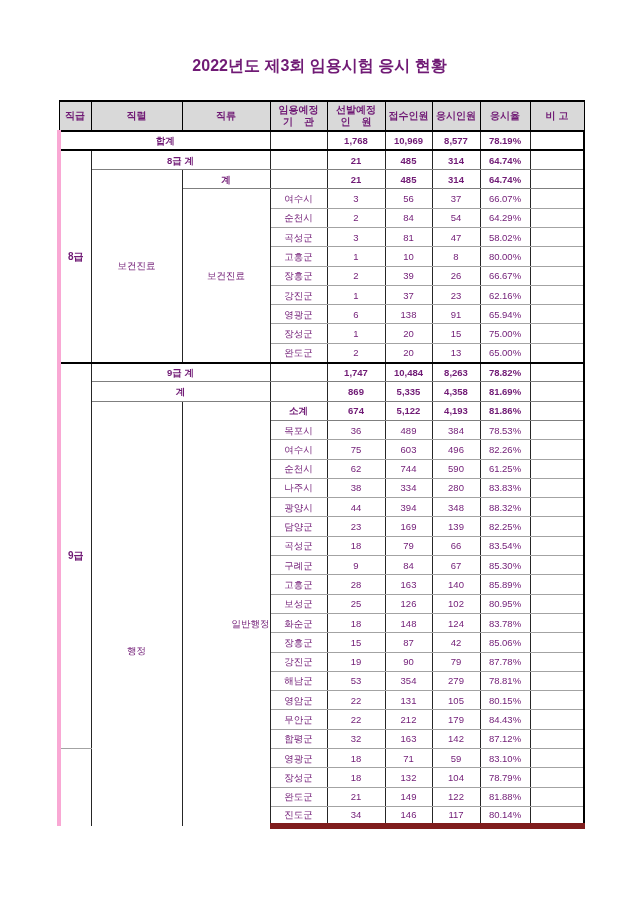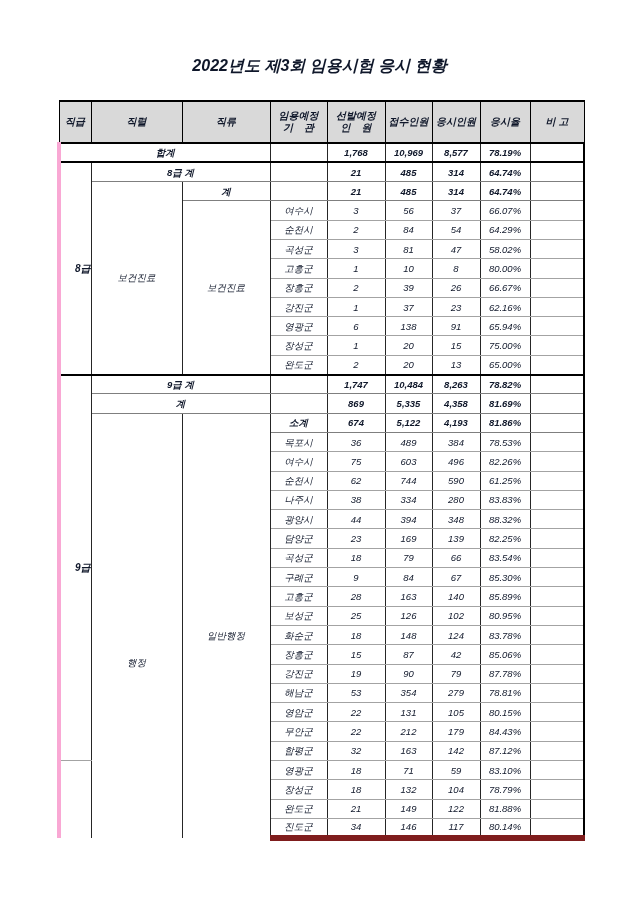--- a/index.html
+++ b/index.html
@@ -1,57 +1,56 @@
 <!DOCTYPE html>
 <html><head>
 <meta charset="utf-8">
 <style>
   html,body { margin:0; padding:0; background:#e8e8e8; }
   .page {
     position:relative; width:640px; height:905px; margin:0 auto;
-    background:#ffffff; font-family:"Liberation Sans", sans-serif; color:#0f172a;
+    background:#ffffff; font-family:"Liberation Sans", sans-serif; color:#701a75;
     overflow:hidden;
-    font-style:italic;
   }
   .doc-title {
     position:absolute; left:57px; top:56px; width:525px;
     text-align:center; font-size:16px; font-weight:700; letter-spacing:0px;
     white-space:nowrap;
   }
   table.main {
     position:absolute; left:57px; top:100px; width:525px;
     border-collapse:collapse; table-layout:fixed;
   }
-  tr.hdr  { height:42px; }
+  tr.hdr  { height:30px; }
   tr.row  { height:19.3px; }
   td {
     padding:0; margin:0; overflow:hidden;
     text-align:center; vertical-align:middle;
     font-size:9.5px; line-height:11px;
     border-left:1px solid #262626; border-right:1px solid #262626;
     border-top:1px solid #a3a3a3; border-bottom:1px solid #a3a3a3;
     white-space:pre;
   }
   td.hd {
     background:#d9d9d9; font-weight:700; font-size:10px; line-height:12px;
     border-left:1px solid #000; border-right:1px solid #000;
     border-top:2px solid #000; border-bottom:2px solid #000;
   }
   .b      { font-weight:700; }
-  .grade  { font-weight:700; font-size:10px;text-align:right; }
+  .grade  { font-weight:700; font-size:10px; }
   .edge-l { border-left:4px solid #f9a8d4; }
   .edge-r { border-right:2px solid #000; }
   .edge-b { border-bottom:6px solid #7f1d1d;margin-top:21px; }
   .sep-b  { border-bottom:2px solid #000; }
   .sep-t  { border-top:2px solid #000; }
   .dsep-b { border-bottom:1.5px solid #7f7f7f; }
   .open-b { border-bottom:none; }
   .split-t{ border-top:1px solid #1a1a1a; }
   .nudge-a{ padding-top:73px; }  
-  .nudge-b{ padding-top:20px; }   
+  .nudge-b{ padding-top:20px;text-align:right; }   
 </style>
 </head>
 <body>
 
 <div class="page">
 
   <div class="doc-title">2022년도 제3회 임용시험 응시 현황</div>
 
   <table class="main">
     <colgroup>

